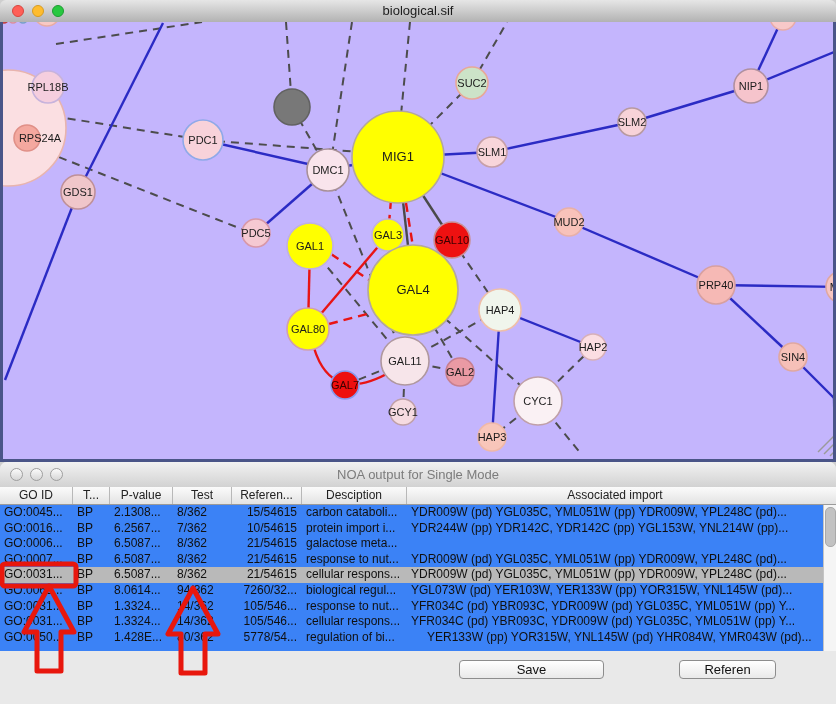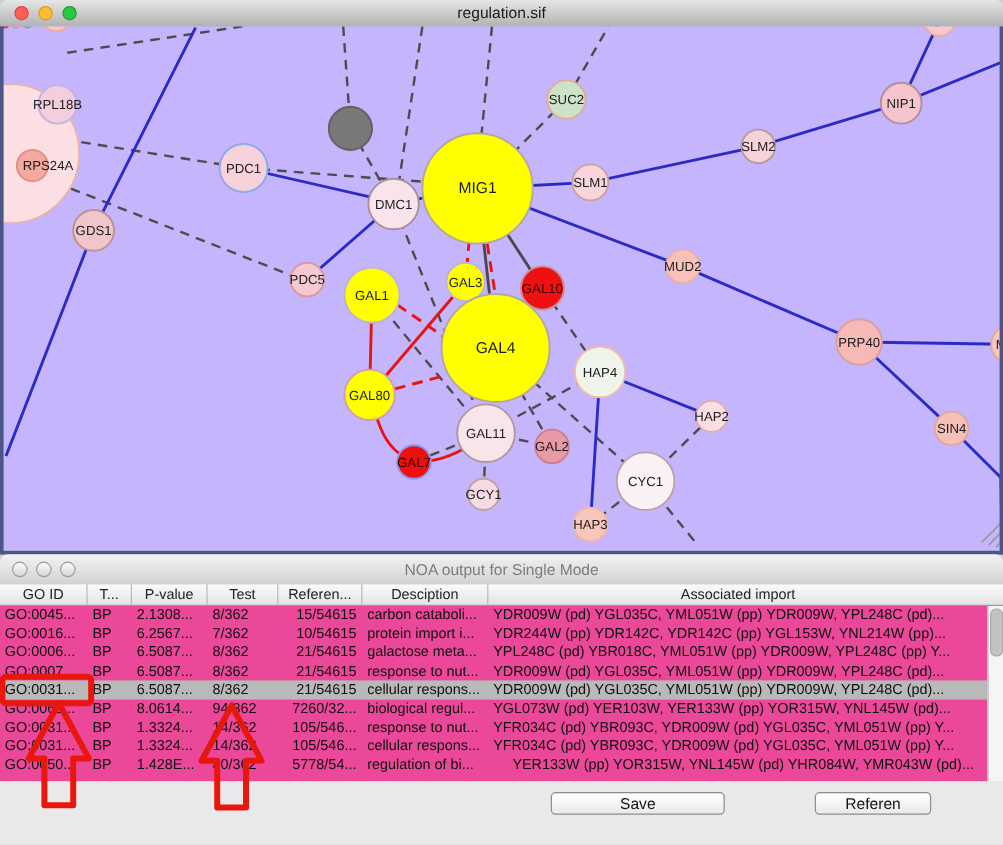--- a/index.html
+++ b/index.html
@@ -31,21 +31,21 @@
   .ntitle .wtitle{display:block;text-align:center;line-height:25px;font-size:13px;color:#7c7c7c;}
   .ntl{position:absolute;top:6px;width:13px;height:13px;border-radius:50%;box-sizing:border-box;
     background:linear-gradient(#fbfbfb,#d6d6d6);border:1px solid #9e9e9e;}
   .ntl.b1{left:10px}.ntl.b2{left:30px}.ntl.b3{left:50px}
 
   #thead{position:absolute;left:0;top:25px;width:836px;height:18px;display:flex;
     background:linear-gradient(#fbfbfb,#e3e3e3);border-bottom:1px solid #9a9a9a;box-sizing:border-box;}
   .hcell{box-sizing:border-box;height:17px;border-right:1px solid #b8b8b8;text-align:center;
     font-size:12px;line-height:17px;color:#222;overflow:hidden;white-space:nowrap;flex:0 0 auto;}
   .hcell:last-child{border-right:none;}
-  #tbody{position:absolute;left:0;top:43px;width:823px;height:146px;background:#ec4899;overflow:hidden;}
+  #tbody{position:absolute;left:0;top:43px;width:823px;height:146px;background:#3b82f6;overflow:hidden;}
   .trow{display:flex;height:15.6px;}
   .trow.selected{background:#b9b9b9;}
   .tcell{box-sizing:border-box;padding-left:4px;white-space:nowrap;overflow:hidden;
     font-size:12px;line-height:15.6px;color:#101010;flex:0 0 auto;}
   .tcell.num-right{text-align:right;padding-right:5px;}
   #vscroll{position:absolute;right:0;top:43px;width:13px;height:146px;background:#f5f5f5;
     border-left:1px solid #c4c4c4;box-sizing:border-box;}
   #vthumb{position:absolute;left:1px;top:2px;width:9px;height:38px;border-radius:5px;
     background:#c2c2c2;border:1px solid #a9a9a9;}
 
@@ -61,21 +61,21 @@
 </head>
 <body>
 
 <div id="stage">
 
   <div id="graph-win">
     <div class="gtitle">
       <span class="tl red"></span>
       <span class="tl yel"></span>
       <span class="tl grn"></span>
-      <span class="wtitle">regulation.sif</span>
+      <span class="wtitle">biological.sif</span>
     </div>
     <div id="canvas">
       <svg id="net" width="836" height="437" viewBox="0 22 836 437">
           <line x1="20" y1="88" x2="34" y2="87" fill="none" stroke="#4c4c4c" stroke-width="2" stroke-dasharray="8 6"></line>
           <line x1="14" y1="120" x2="25" y2="131" fill="none" stroke="#4c4c4c" stroke-width="2" stroke-dasharray="8 6"></line>
           <line x1="40" y1="114" x2="203" y2="140" fill="none" stroke="#4c4c4c" stroke-width="2" stroke-dasharray="8 6"></line>
           <line x1="203" y1="140" x2="360" y2="152" fill="none" stroke="#4c4c4c" stroke-width="2" stroke-dasharray="8 6"></line>
           <line x1="46" y1="152" x2="244" y2="230" fill="none" stroke="#4c4c4c" stroke-width="2" stroke-dasharray="8 6"></line>
           <line x1="56" y1="44" x2="202" y2="22" fill="none" stroke="#4c4c4c" stroke-width="2" stroke-dasharray="8 6"></line>
           <line x1="286" y1="22" x2="292" y2="107" fill="none" stroke="#4c4c4c" stroke-width="2" stroke-dasharray="8 6"></line>
@@ -231,21 +231,20 @@
           <span class="tcell" style="width: 105px;">protein import i...</span>
           <span class="tcell" style="width: 416px;">YDR244W (pp) YDR142C, YDR142C (pp) YGL153W, YNL214W (pp)...</span>
         </div>
         <div class="trow">
           <span class="tcell" style="width: 73px;">GO:0006...</span>
           <span class="tcell" style="width: 37px;">BP</span>
           <span class="tcell" style="width: 63px;">6.5087...</span>
           <span class="tcell" style="width: 59px;">8/362</span>
           <span class="tcell num-right" style="width: 70px;">21/54615</span>
           <span class="tcell" style="width: 105px;">galactose meta...</span>
-          <span class="tcell" style="width: 416px;">YPL248C (pd) YBR018C, YML051W (pp) YDR009W, YPL248C (pp) Y...</span>
         </div>
         <div class="trow">
           <span class="tcell" style="width: 73px;">GO:0007...</span>
           <span class="tcell" style="width: 37px;">BP</span>
           <span class="tcell" style="width: 63px;">6.5087...</span>
           <span class="tcell" style="width: 59px;">8/362</span>
           <span class="tcell num-right" style="width: 70px;">21/54615</span>
           <span class="tcell" style="width: 105px;">response to nut...</span>
           <span class="tcell" style="width: 416px;">YDR009W (pd) YGL035C, YML051W (pp) YDR009W, YPL248C (pd)...</span>
         </div>

